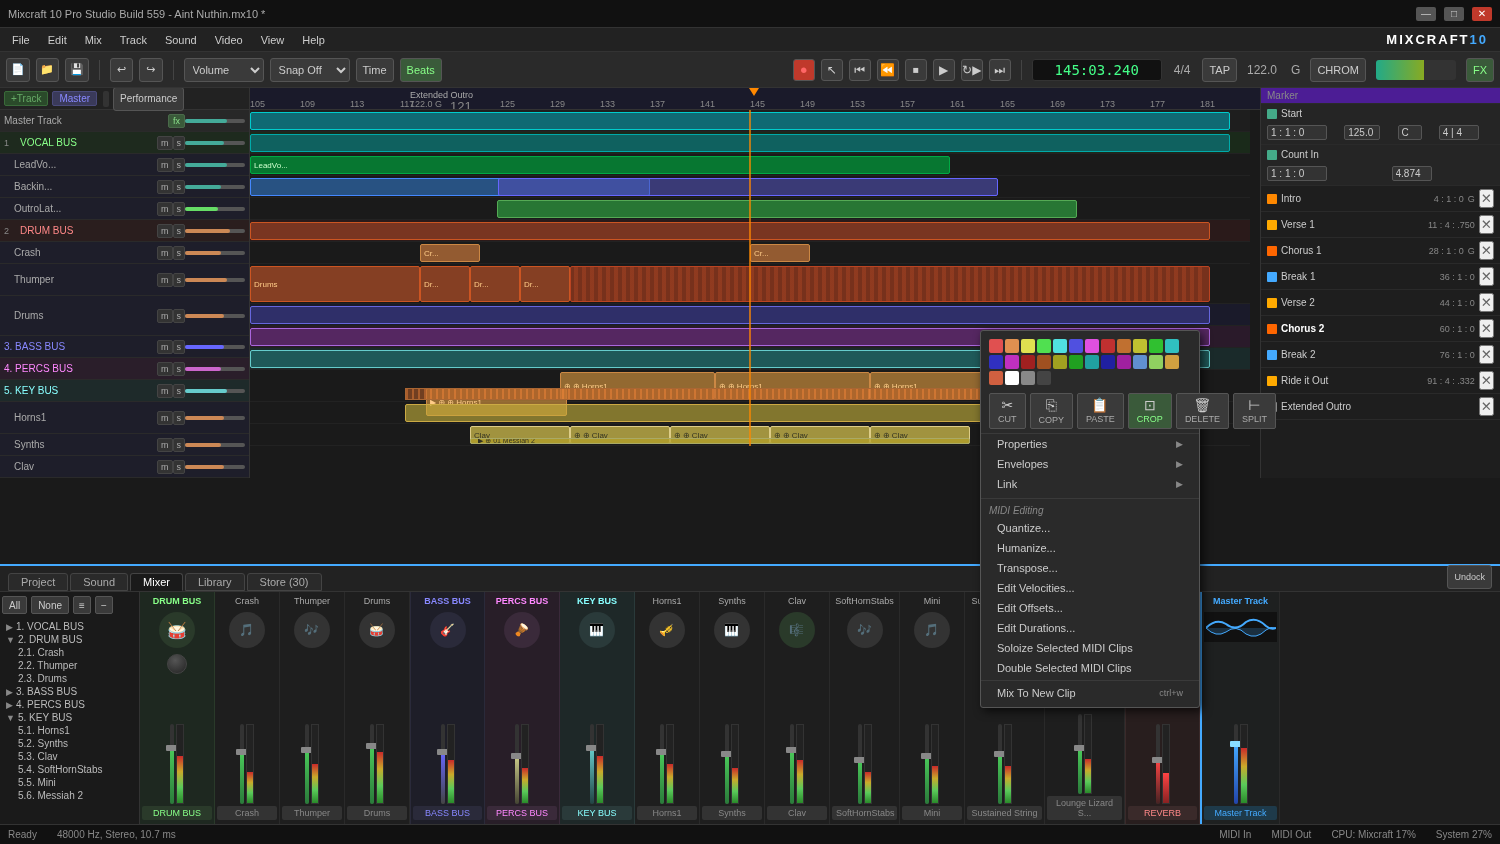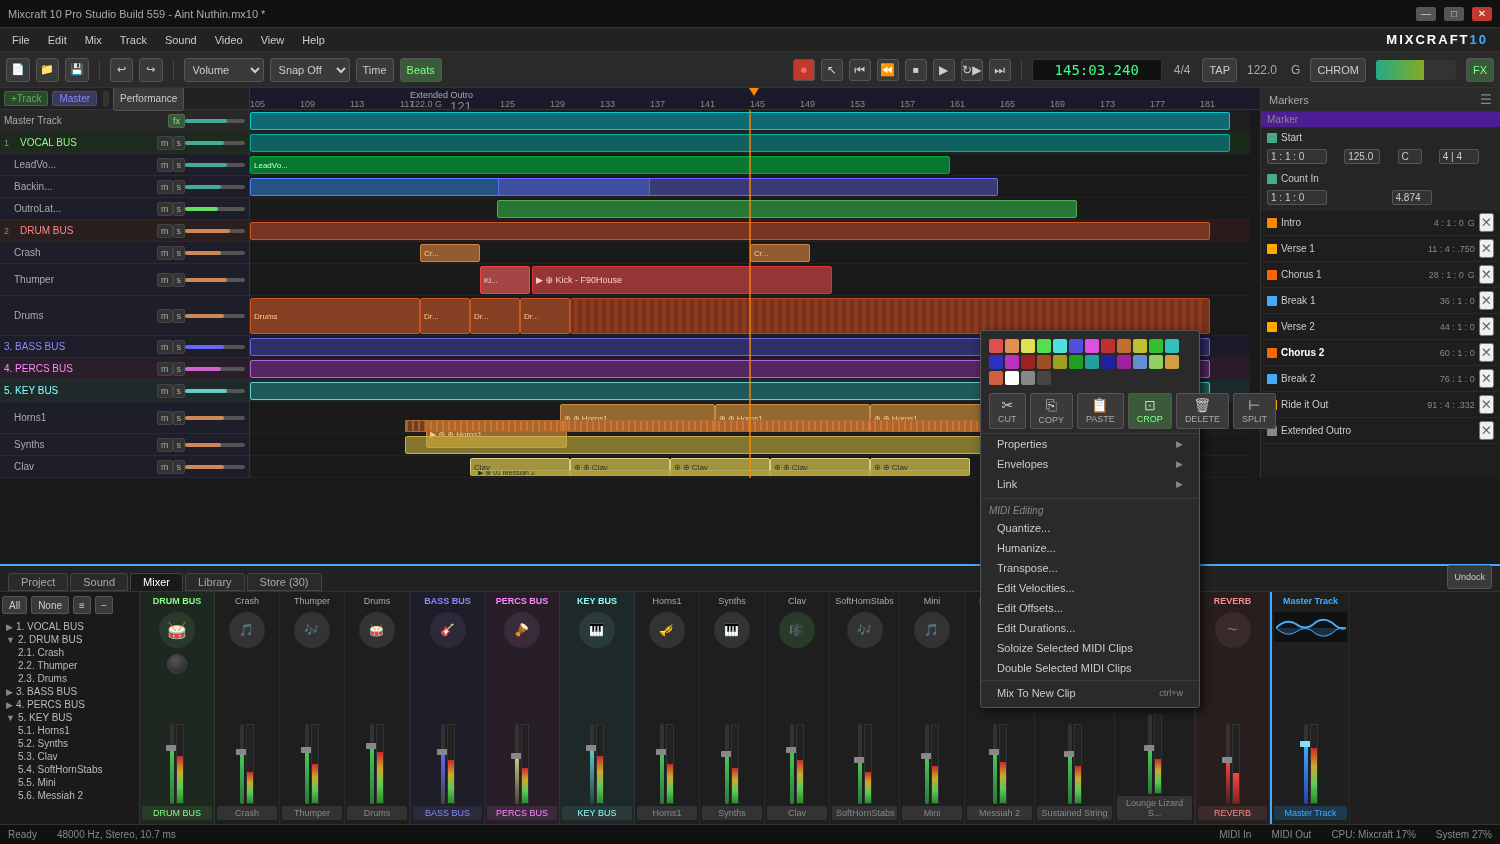--- a/index.html
+++ b/index.html
@@ -357,28 +357,20 @@
 
         <div style="height:22px;border-bottom:1px solid #222;position:relative;">
           <div class="clip" style="position:absolute;left:170px;width:60px;top:2px;height:18px;background:rgba(200,120,60,0.7);border:1px solid #c84;">
             <span style="font-size:8px;color:#fc8;">Cr...</span>
           </div>
           <div class="clip" style="position:absolute;left:500px;width:60px;top:2px;height:18px;background:rgba(200,120,60,0.7);border:1px solid #c84;">
             <span style="font-size:8px;color:#fc8;">Cr...</span>
           </div>
         </div>
 
-        <div style="height:32px;border-bottom:1px solid #222;position:relative;">
-          <div class="clip" style="position:absolute;left:230px;width:50px;top:2px;height:28px;background:rgba(200,80,80,0.8);border:1px solid #e44;">
-            <span style="font-size:8px;color:#fcc;">Ki...</span>
-          </div>
-          <div class="clip" style="position:absolute;left:282px;width:300px;top:2px;height:28px;background:rgba(180,60,60,0.8);border:1px solid #d33;">
-            <span style="font-size:9px;color:#fcc;white-space:nowrap;">▶ ⊕ Kick - F90House</span>
-          </div>
-        </div>
 
         <div style="height:40px;border-bottom:1px solid #222;position:relative;">
           <div class="clip" style="position:absolute;left:0;width:170px;top:2px;height:36px;background:rgba(180,80,40,0.7);border:1px solid #c52;">
             <span style="font-size:8px;color:#fc8;">Drums</span>
           </div>
           <div class="clip" style="position:absolute;left:170px;width:50px;top:2px;height:36px;background:rgba(180,80,40,0.7);border:1px solid #c52;">
             <span style="font-size:8px;color:#fc8;">Dr...</span>
           </div>
           <div class="clip" style="position:absolute;left:220px;width:50px;top:2px;height:36px;background:rgba(180,80,40,0.7);border:1px solid #c52;">
             <span style="font-size:8px;color:#fc8;">Dr...</span>
@@ -445,24 +437,20 @@
           <div class="clip" style="position:absolute;left:220px;width:500px;top:14px;height:6px;background:rgba(180,160,40,0.7);border:1px solid #aa6;">
             <span style="font-size:7px;color:#332;padding-left:4px;">▶ ⊕ 01 Messiah 2</span>
           </div>
         </div>
 
       </div>
     </div>
   </div>
 
   <div id="right-panel" style="width:240px;">
-    <div id="right-panel-header">
-      <span>Markers</span>
-      <button style="background:none;border:none;color:#888;cursor:pointer;">☰</button>
-    </div>
 
     <div class="marker-header-row">
       <span style="flex:1;color:#888;font-size:10px;">Marker</span>
     </div>
 
     <div class="marker-section">
       <div style="display:flex;align-items:center;gap:4px;">
         <div class="marker-color" style="background:#4a8;"></div>
         <span style="color:#ccc;font-size:10px;">Start</span>
       </div>
@@ -901,34 +889,20 @@
             <div class="fader-fill" style="height:60%;"></div>
             <div class="fader-handle" style="bottom:calc(60% - 3px);"></div>
           </div>
           <div class="ch-level" style="height:80px;">
             <div class="ch-level-fill" style="height:48%;"></div>
           </div>
         </div>
         <div class="ch-label-bar">Mini</div>
       </div>
 
-      <div class="channel-strip" style="width:70px;">
-        <div class="ch-name">Messiah 2</div>
-        <div class="ch-instrument" style="font-size:10px;">🎹</div>
-        <div class="ch-fader-area">
-          <div class="fader-track" style="height:80px;">
-            <div class="fader-fill" style="height:65%;"></div>
-            <div class="fader-handle" style="bottom:calc(65% - 3px);"></div>
-          </div>
-          <div class="ch-level" style="height:80px;">
-            <div class="ch-level-fill" style="height:52%;"></div>
-          </div>
-        </div>
-        <div class="ch-label-bar">Messiah 2</div>
-      </div>
 
       <div class="channel-strip" style="width:80px;">
         <div class="ch-name">Sustained String</div>
         <div class="ch-instrument" style="font-size:10px;">🎻</div>
         <div class="ch-fader-area">
           <div class="fader-track" style="height:80px;">
             <div class="fader-fill" style="height:62%;"></div>
             <div class="fader-handle" style="bottom:calc(62% - 3px);"></div>
           </div>
           <div class="ch-level" style="height:80px;">

